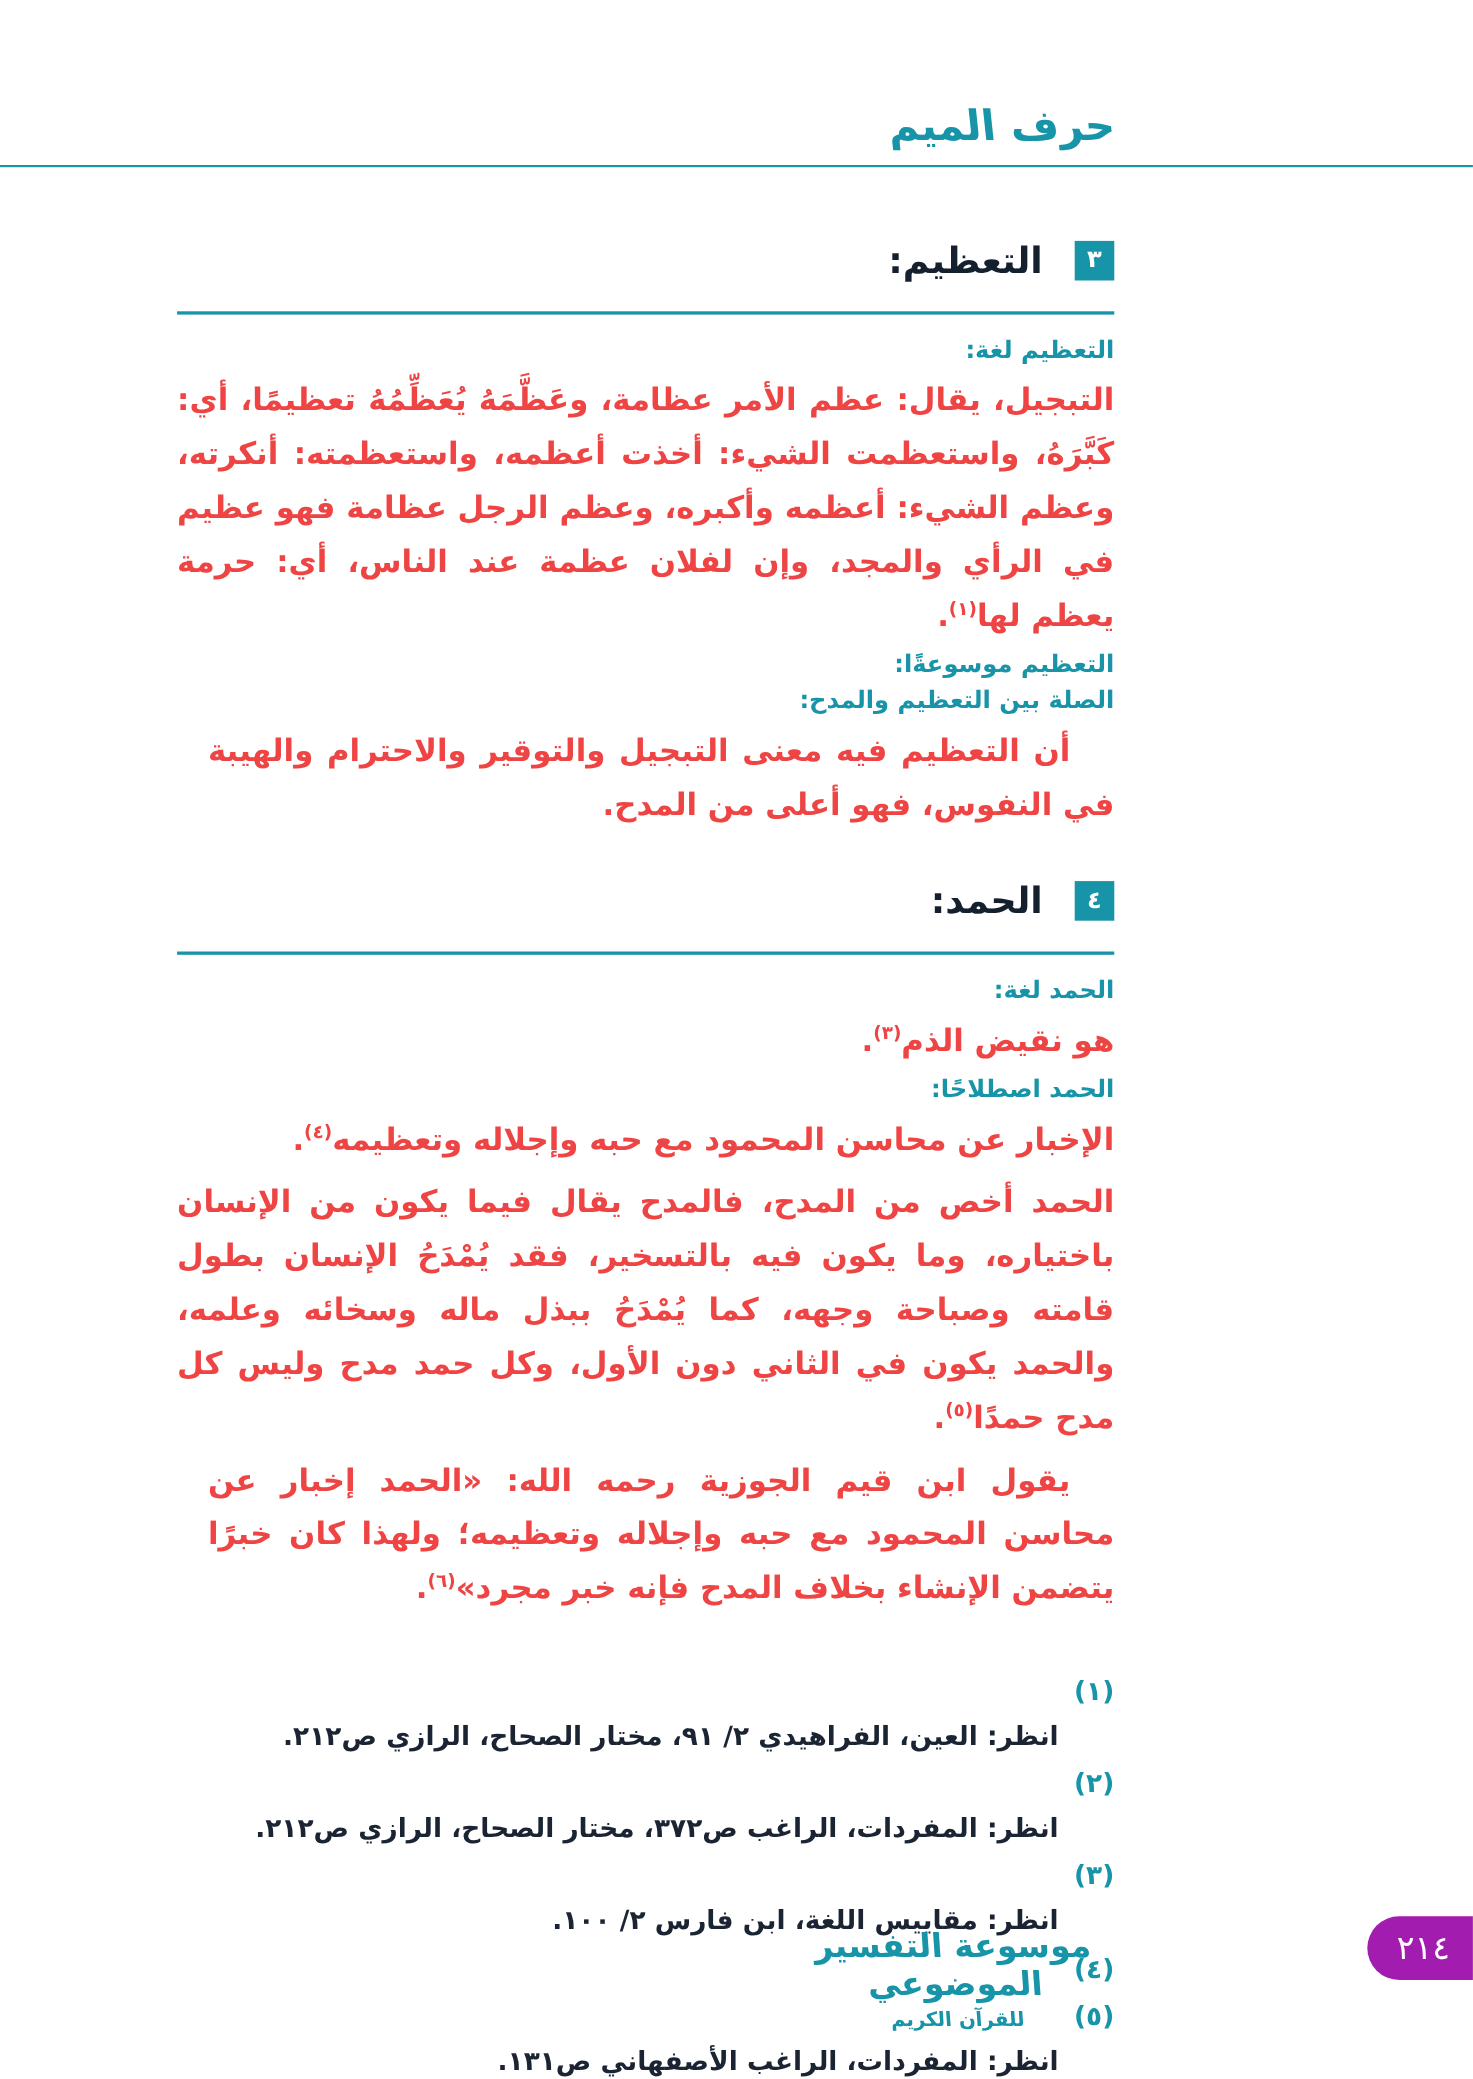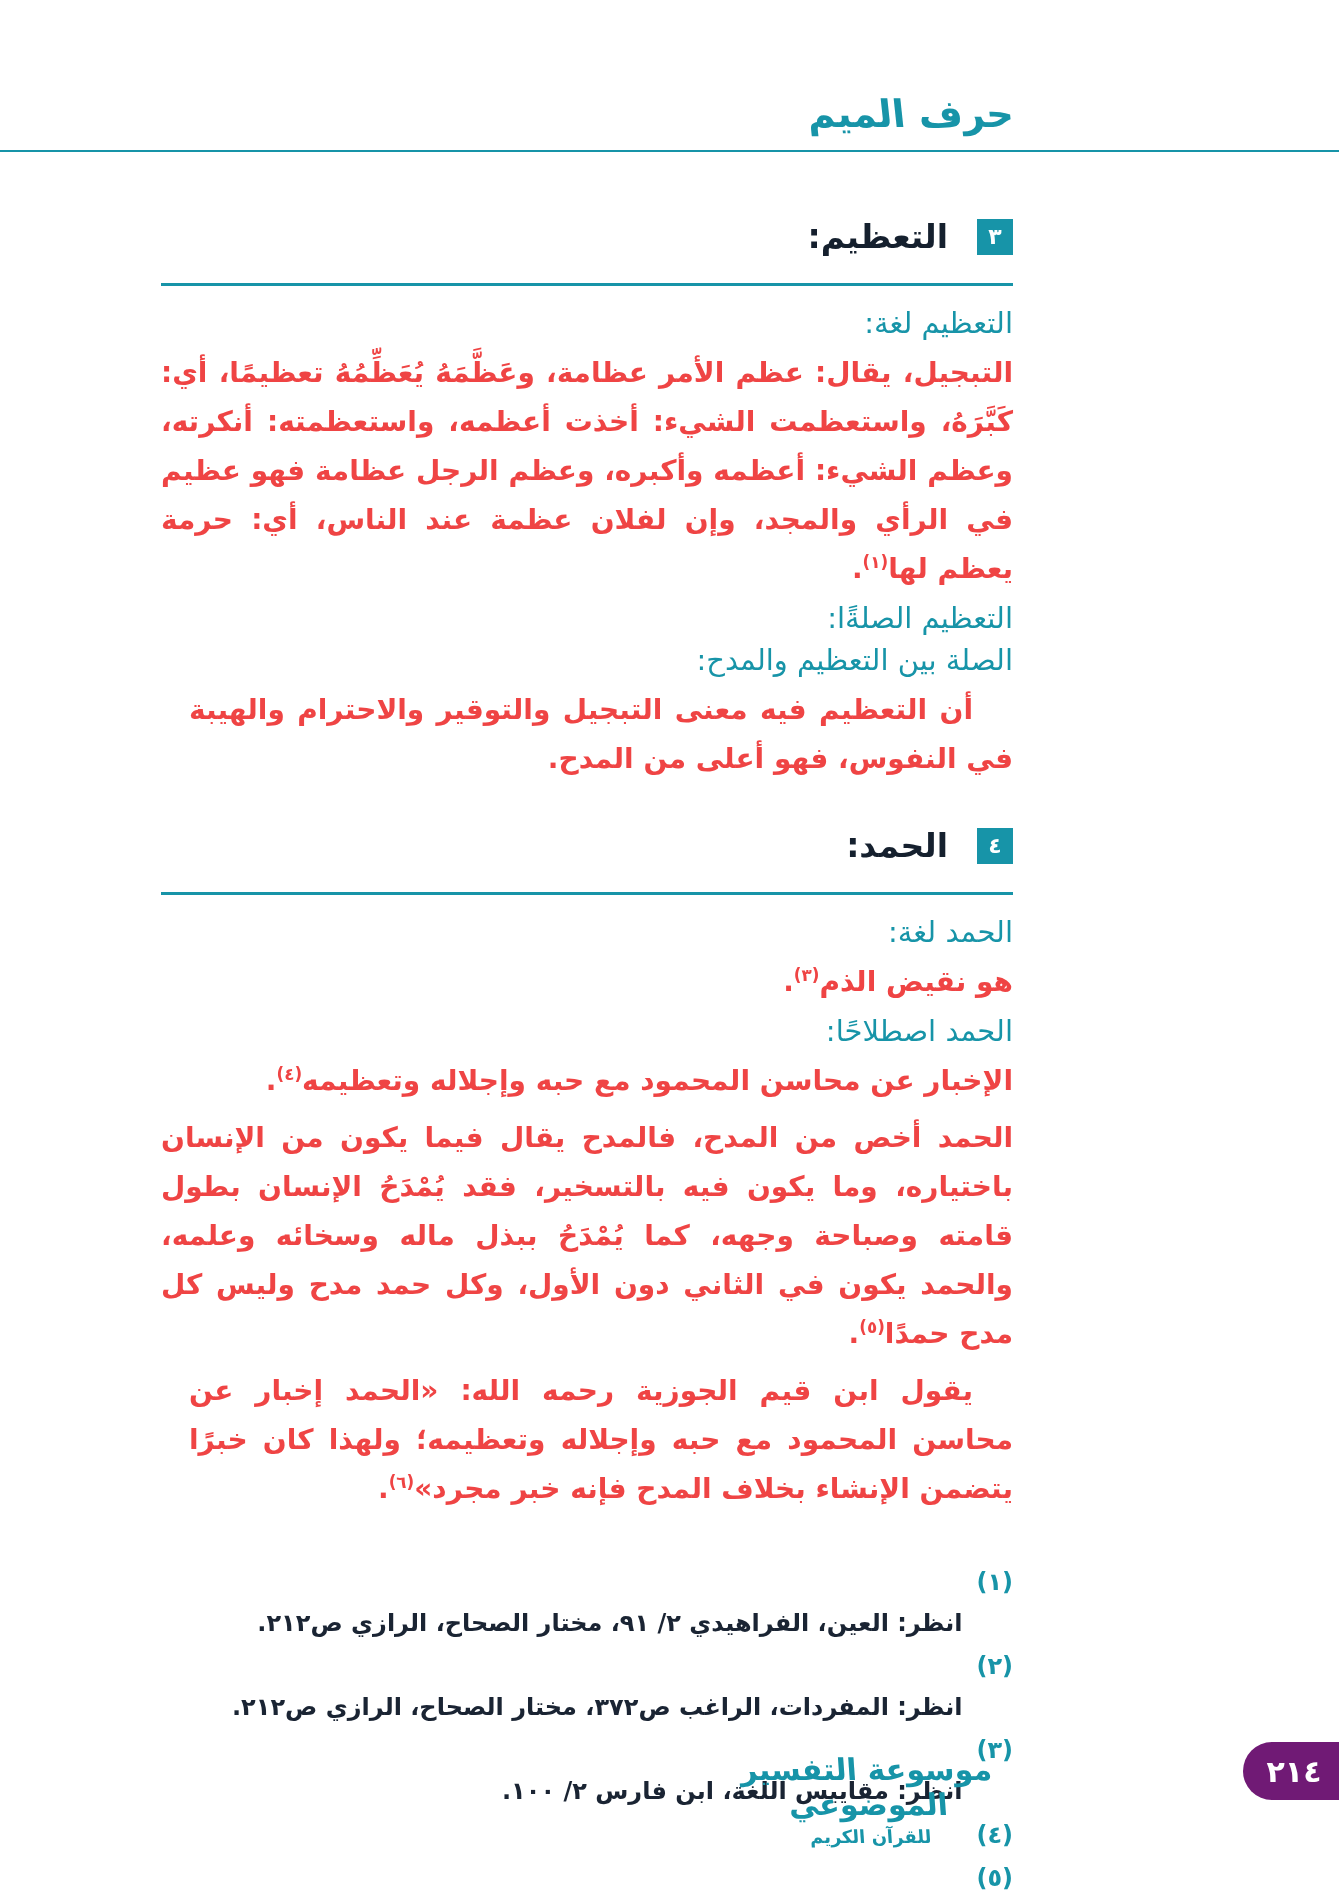--- a/index.html
+++ b/index.html
@@ -67,22 +67,22 @@
     color: #15202e;
   }
   .head-rule {
     height: 3px;
     background: #1794a8;
     margin: 4px 0 20px 0;
   }
   .subheading {
     margin: 1px 0 8px 0;
     color: #1794a8;
-    font-size: 29px;
-    font-weight: normal;
+    font-size: 22px;
+    font-weight: bold;
   }
   .body-par {
     margin: 0 0 8px 0;
     font-size: 28px;
     font-weight: bold;
     line-height: 1.75;
     text-align: justify;
     color: #ef4444;
   }
   .body-par.indent { text-indent: 40px; margin-left: 28px; }
@@ -124,27 +124,27 @@
     font-size: 18px;
     font-weight: bold;
     margin-top: 4px;
   }
   .page-badge {
     position: absolute;
     top: 1742px;
     right: 0;
     min-width: 96px;
     height: 58px;
-    background: #701a75;
+    background: #a21caf;
     color: #ffffff;
     display: flex;
     align-items: center;
     justify-content: center;
     font-size: 30px;
-    font-weight: bold;
+    font-weight: normal;
     border-radius: 30px 0 0 30px;
     padding: 0 14px 0 20px;
     box-sizing: border-box;
   }
 </style>
 </head>
 <body>
 
 <div class="page">
 
@@ -155,21 +155,21 @@
 
     <div class="section-head">
       <span class="num-box">٣</span>
       <h2 class="section-title">التعظيم:</h2>
     </div>
     <div class="head-rule"></div>
 
     <h3 class="subheading">التعظيم لغة:</h3>
     <p class="body-par"><span>التبجيل، يقال: عظم الأمر عظامة، وعَظَّمَهُ يُعَظِّمُهُ تعظيمًا، أي: كَبَّرَهُ، واستعظمت الشيء: أخذت أعظمه، واستعظمته: أنكرته، وعظم الشيء: أعظمه وأكبره، وعظم الرجل عظامة فهو عظيم في الرأي والمجد، وإن لفلان عظمة عند الناس، أي: حرمة يعظم لها</span><sup class="fn-marker">(١)</sup><span>.</span></p>
 
-    <h3 class="subheading">التعظيم الصلةًا:</h3>
+    <h3 class="subheading">التعظيم موسوعةًا:</h3>
 
     <h3 class="subheading">الصلة بين التعظيم والمدح:</h3>
     <p class="body-par indent"><span>أن التعظيم فيه معنى التبجيل والتوقير والاحترام والهيبة في النفوس، فهو أعلى من المدح.</span></p>
 
     <div class="section-head second">
       <span class="num-box">٤</span>
       <h2 class="section-title">الحمد:</h2>
     </div>
     <div class="head-rule"></div>
 

